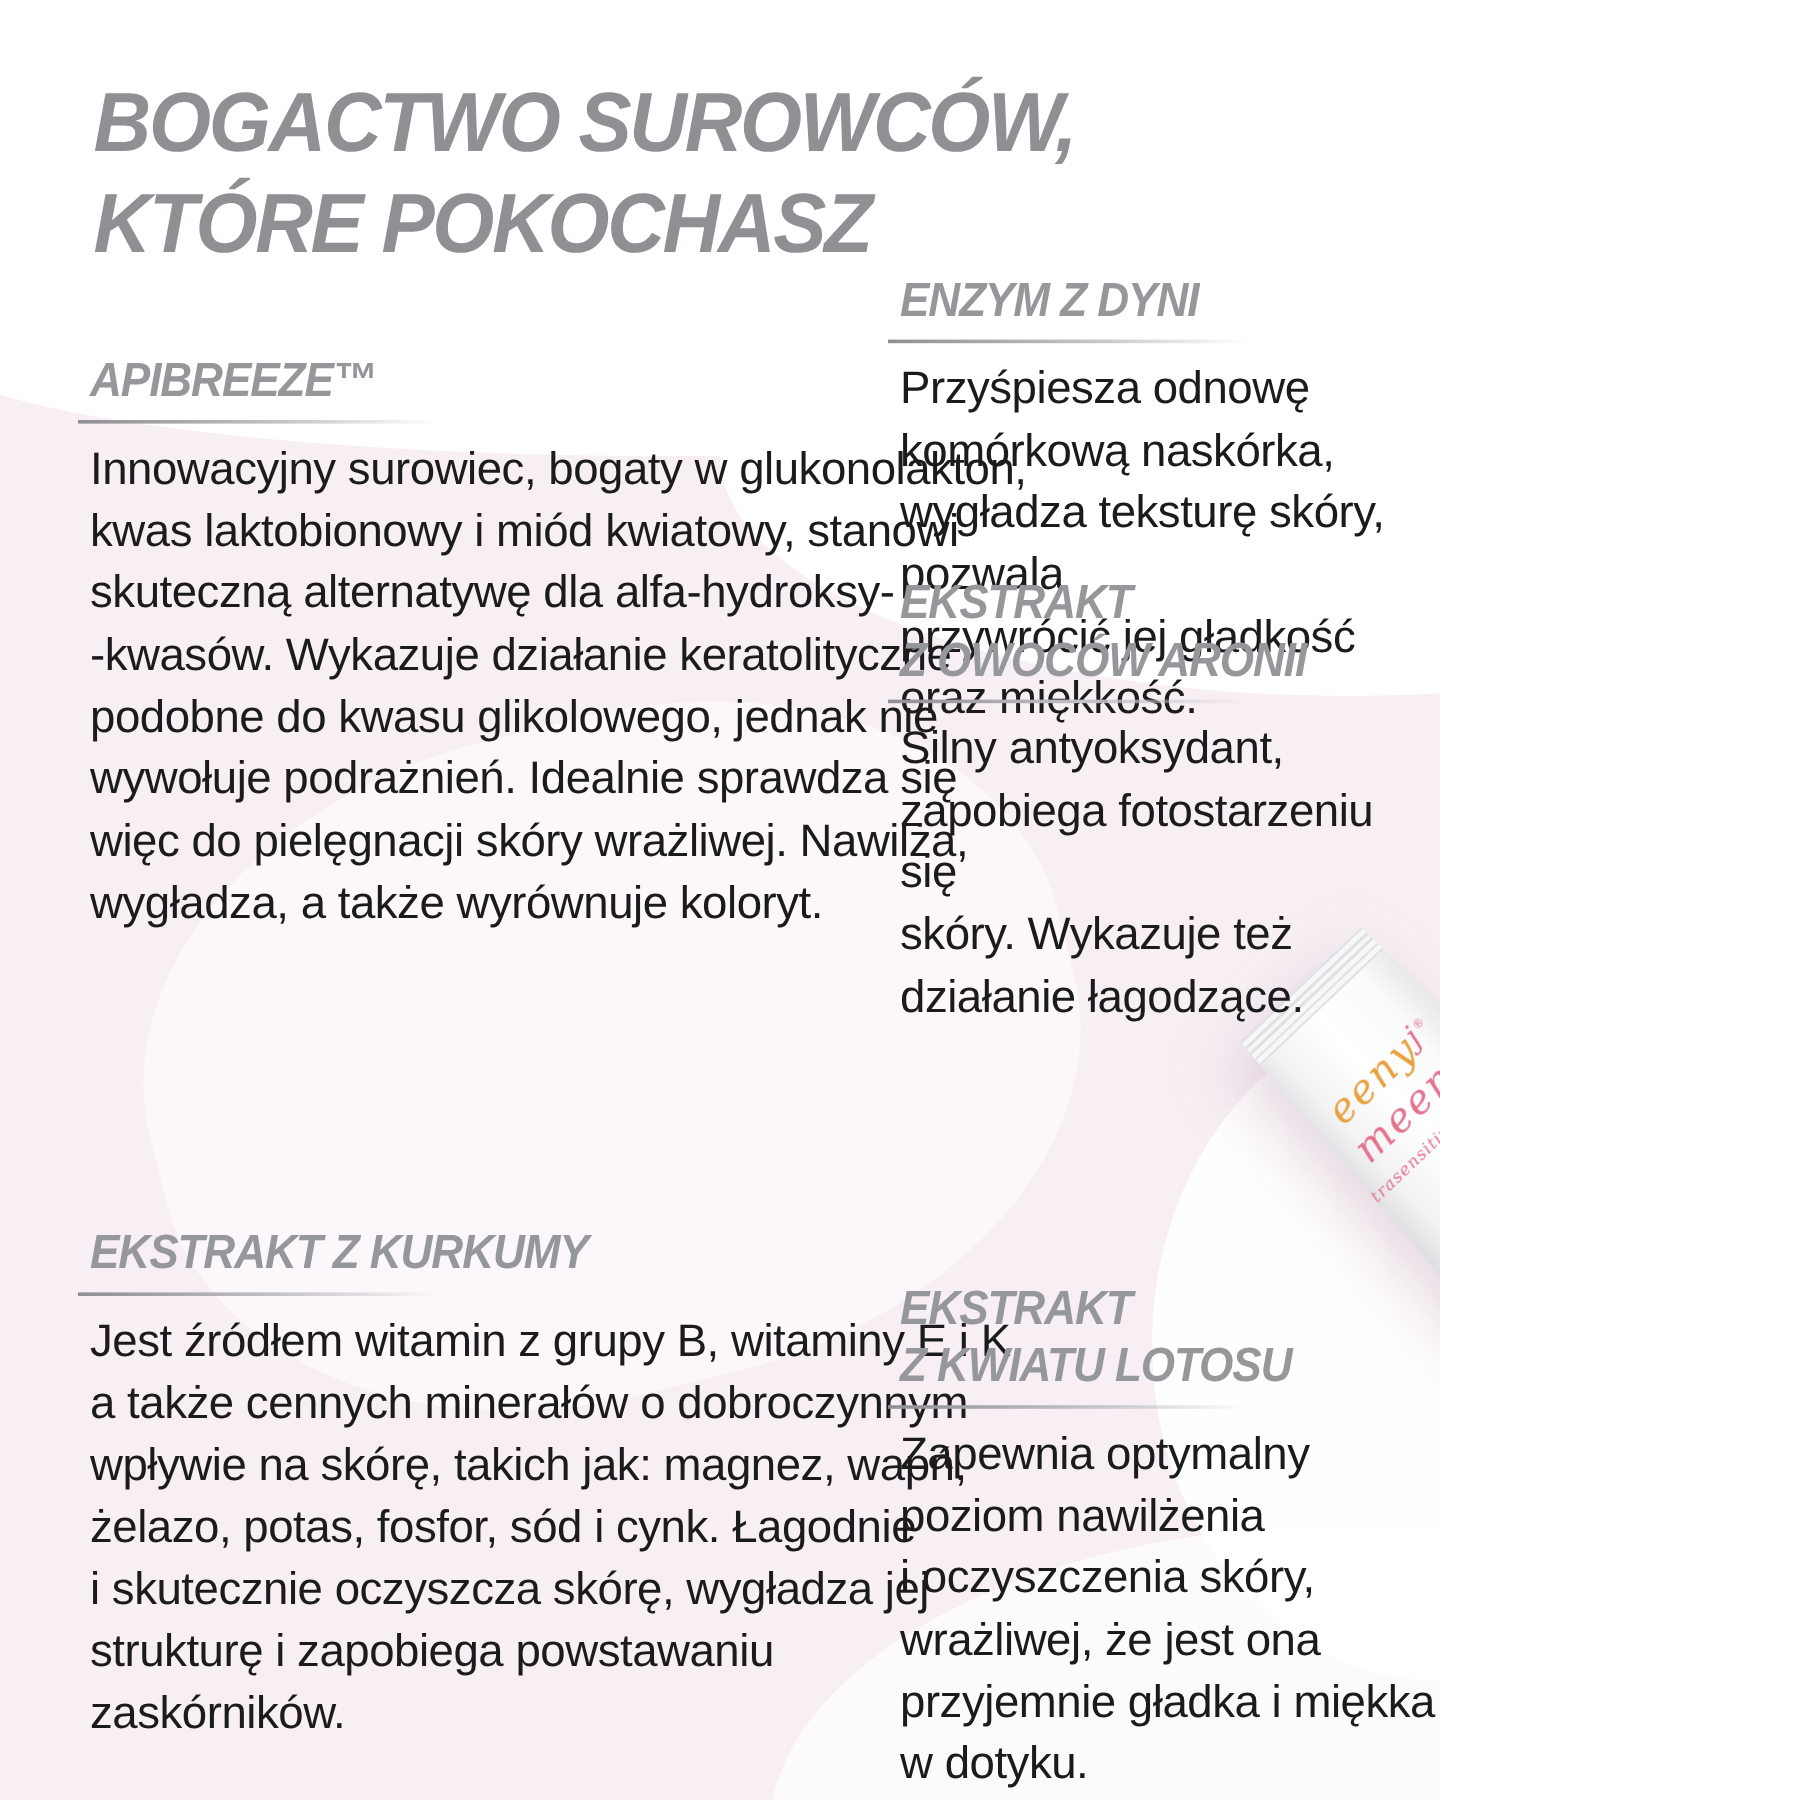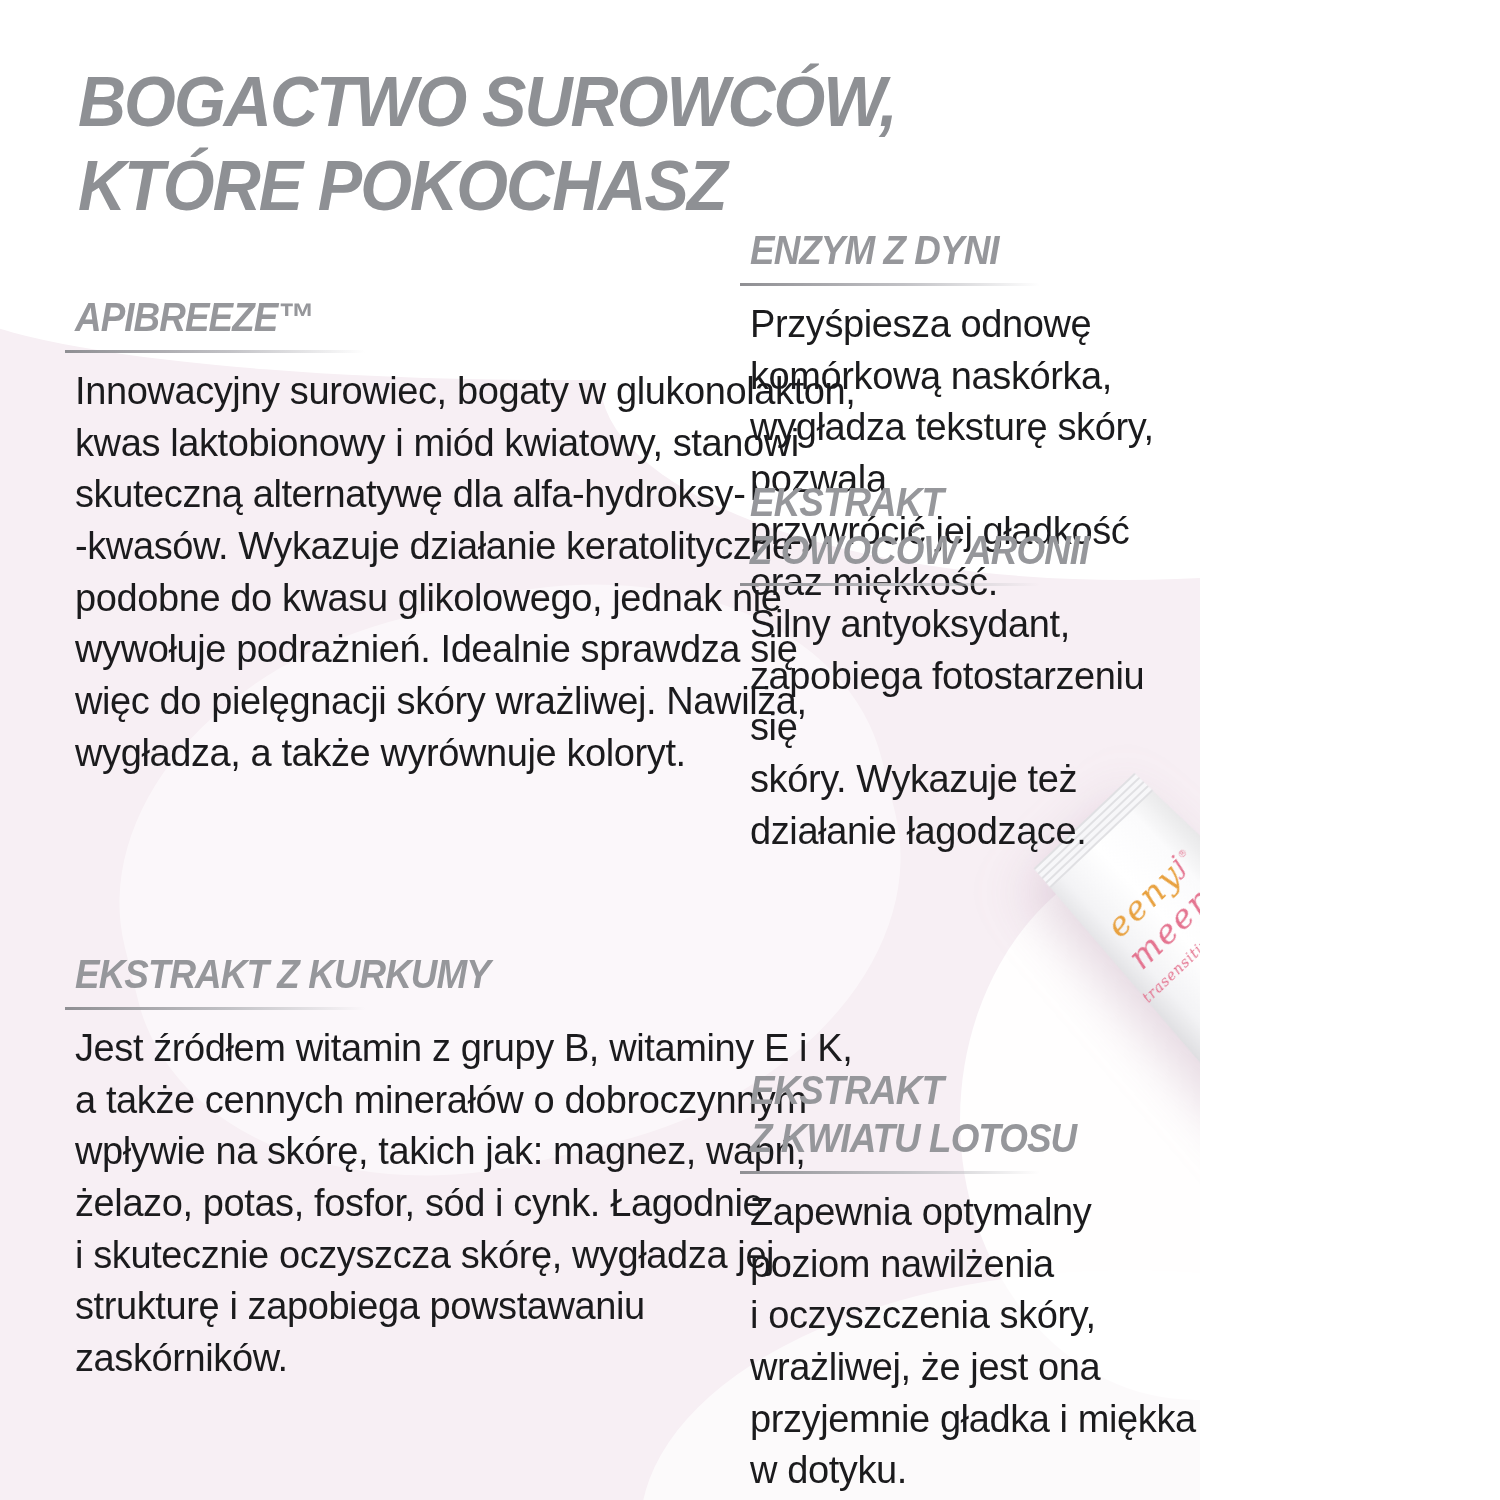--- a/index.html
+++ b/index.html
@@ -60,21 +60,21 @@
   .sec-body{
     margin-top:13px;
     font-size:38px;line-height:1.36;font-weight:400;
     color:var(--body-black);letter-spacing:-.4px;white-space:pre-line;
   }
   .sec-apibreeze{left:75px;top:293px;}
   .sec-enzym{left:750px;top:226px;}
   .sec-aronia{left:750px;top:478px;}
   .sec-glinka{left:222px;top:726px;}
   .sec-glinka .sec-underline{width:345px;}
-  .sec-kurkuma{left:75px;top:950px;}
+  .sec-kurkuma{left:75px;top:1020px;}
   .sec-lotos{left:750px;top:1066px;}
   
   .tube-wrap{
     position:absolute;left:1150px;top:758px;width:540px;height:182px;
     transform:rotate(46.5deg);transform-origin:0 0;z-index:2;
     filter:drop-shadow(10px 22px 26px rgba(160,120,150,.28));
   }
   .tube-main{
     position:absolute;left:0;top:0;width:450px;height:100%;
     clip-path:polygon(0 12%,94% 0,100% 5%,100% 95%,94% 100%,0 88%);

